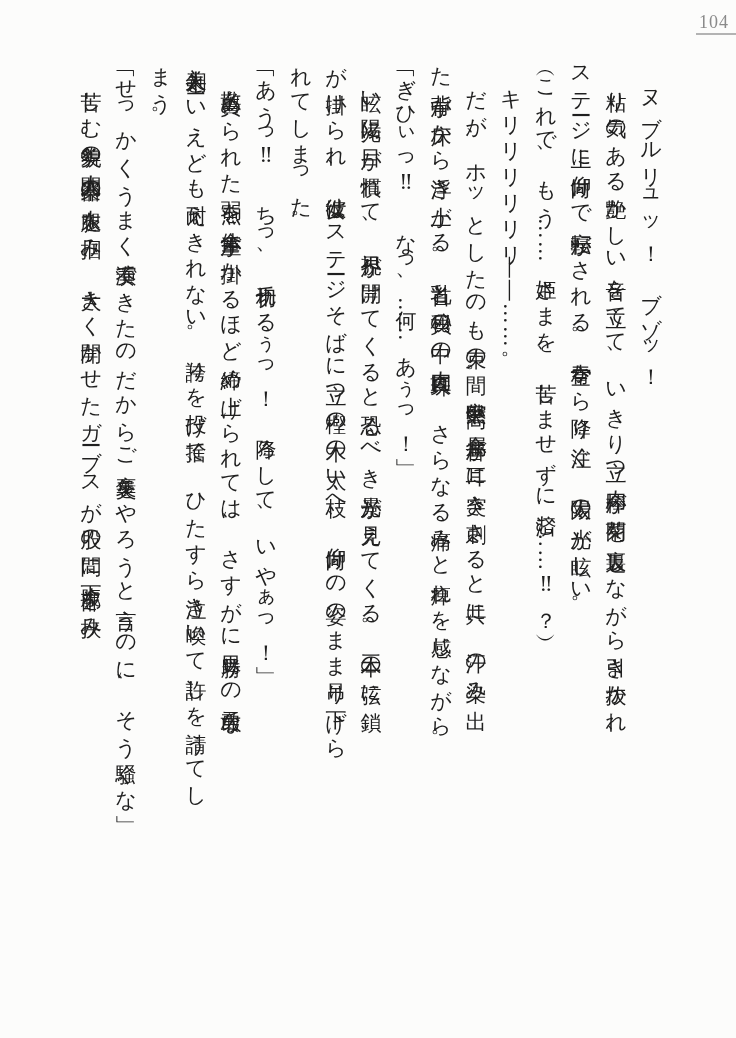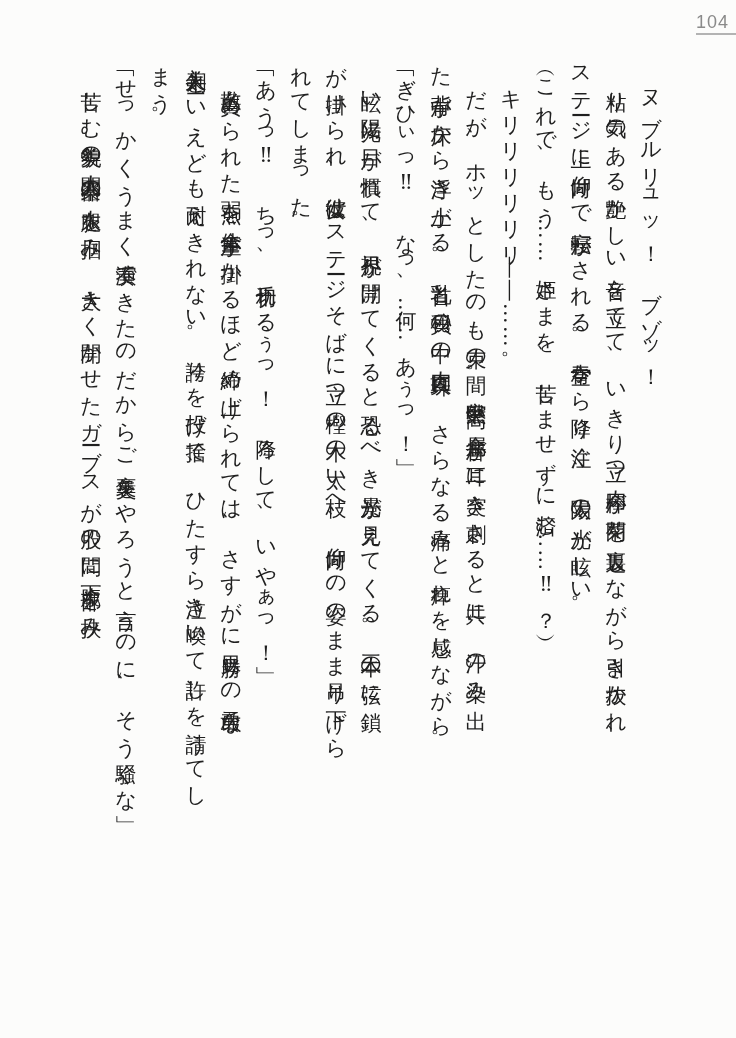--- a/index.html
+++ b/index.html
@@ -15,21 +15,21 @@
   .book-page {
     position: relative;
     width: 736px;
     height: 1038px;
     background: #fcfcfb;
   }
   .page-number {
     position: absolute;
     top: 12px;
     right: 7px;
-    font-family: Liberation Sans, sans-serif;
+    font-family: Liberation Serif, serif;
     font-size: 18px;
     letter-spacing: 1px;
     color: #8a8a8a;
     line-height: 20px;
   }
   .page-number-underline {
     position: absolute;
     top: 33px;
     right: 0;
     width: 40px;

